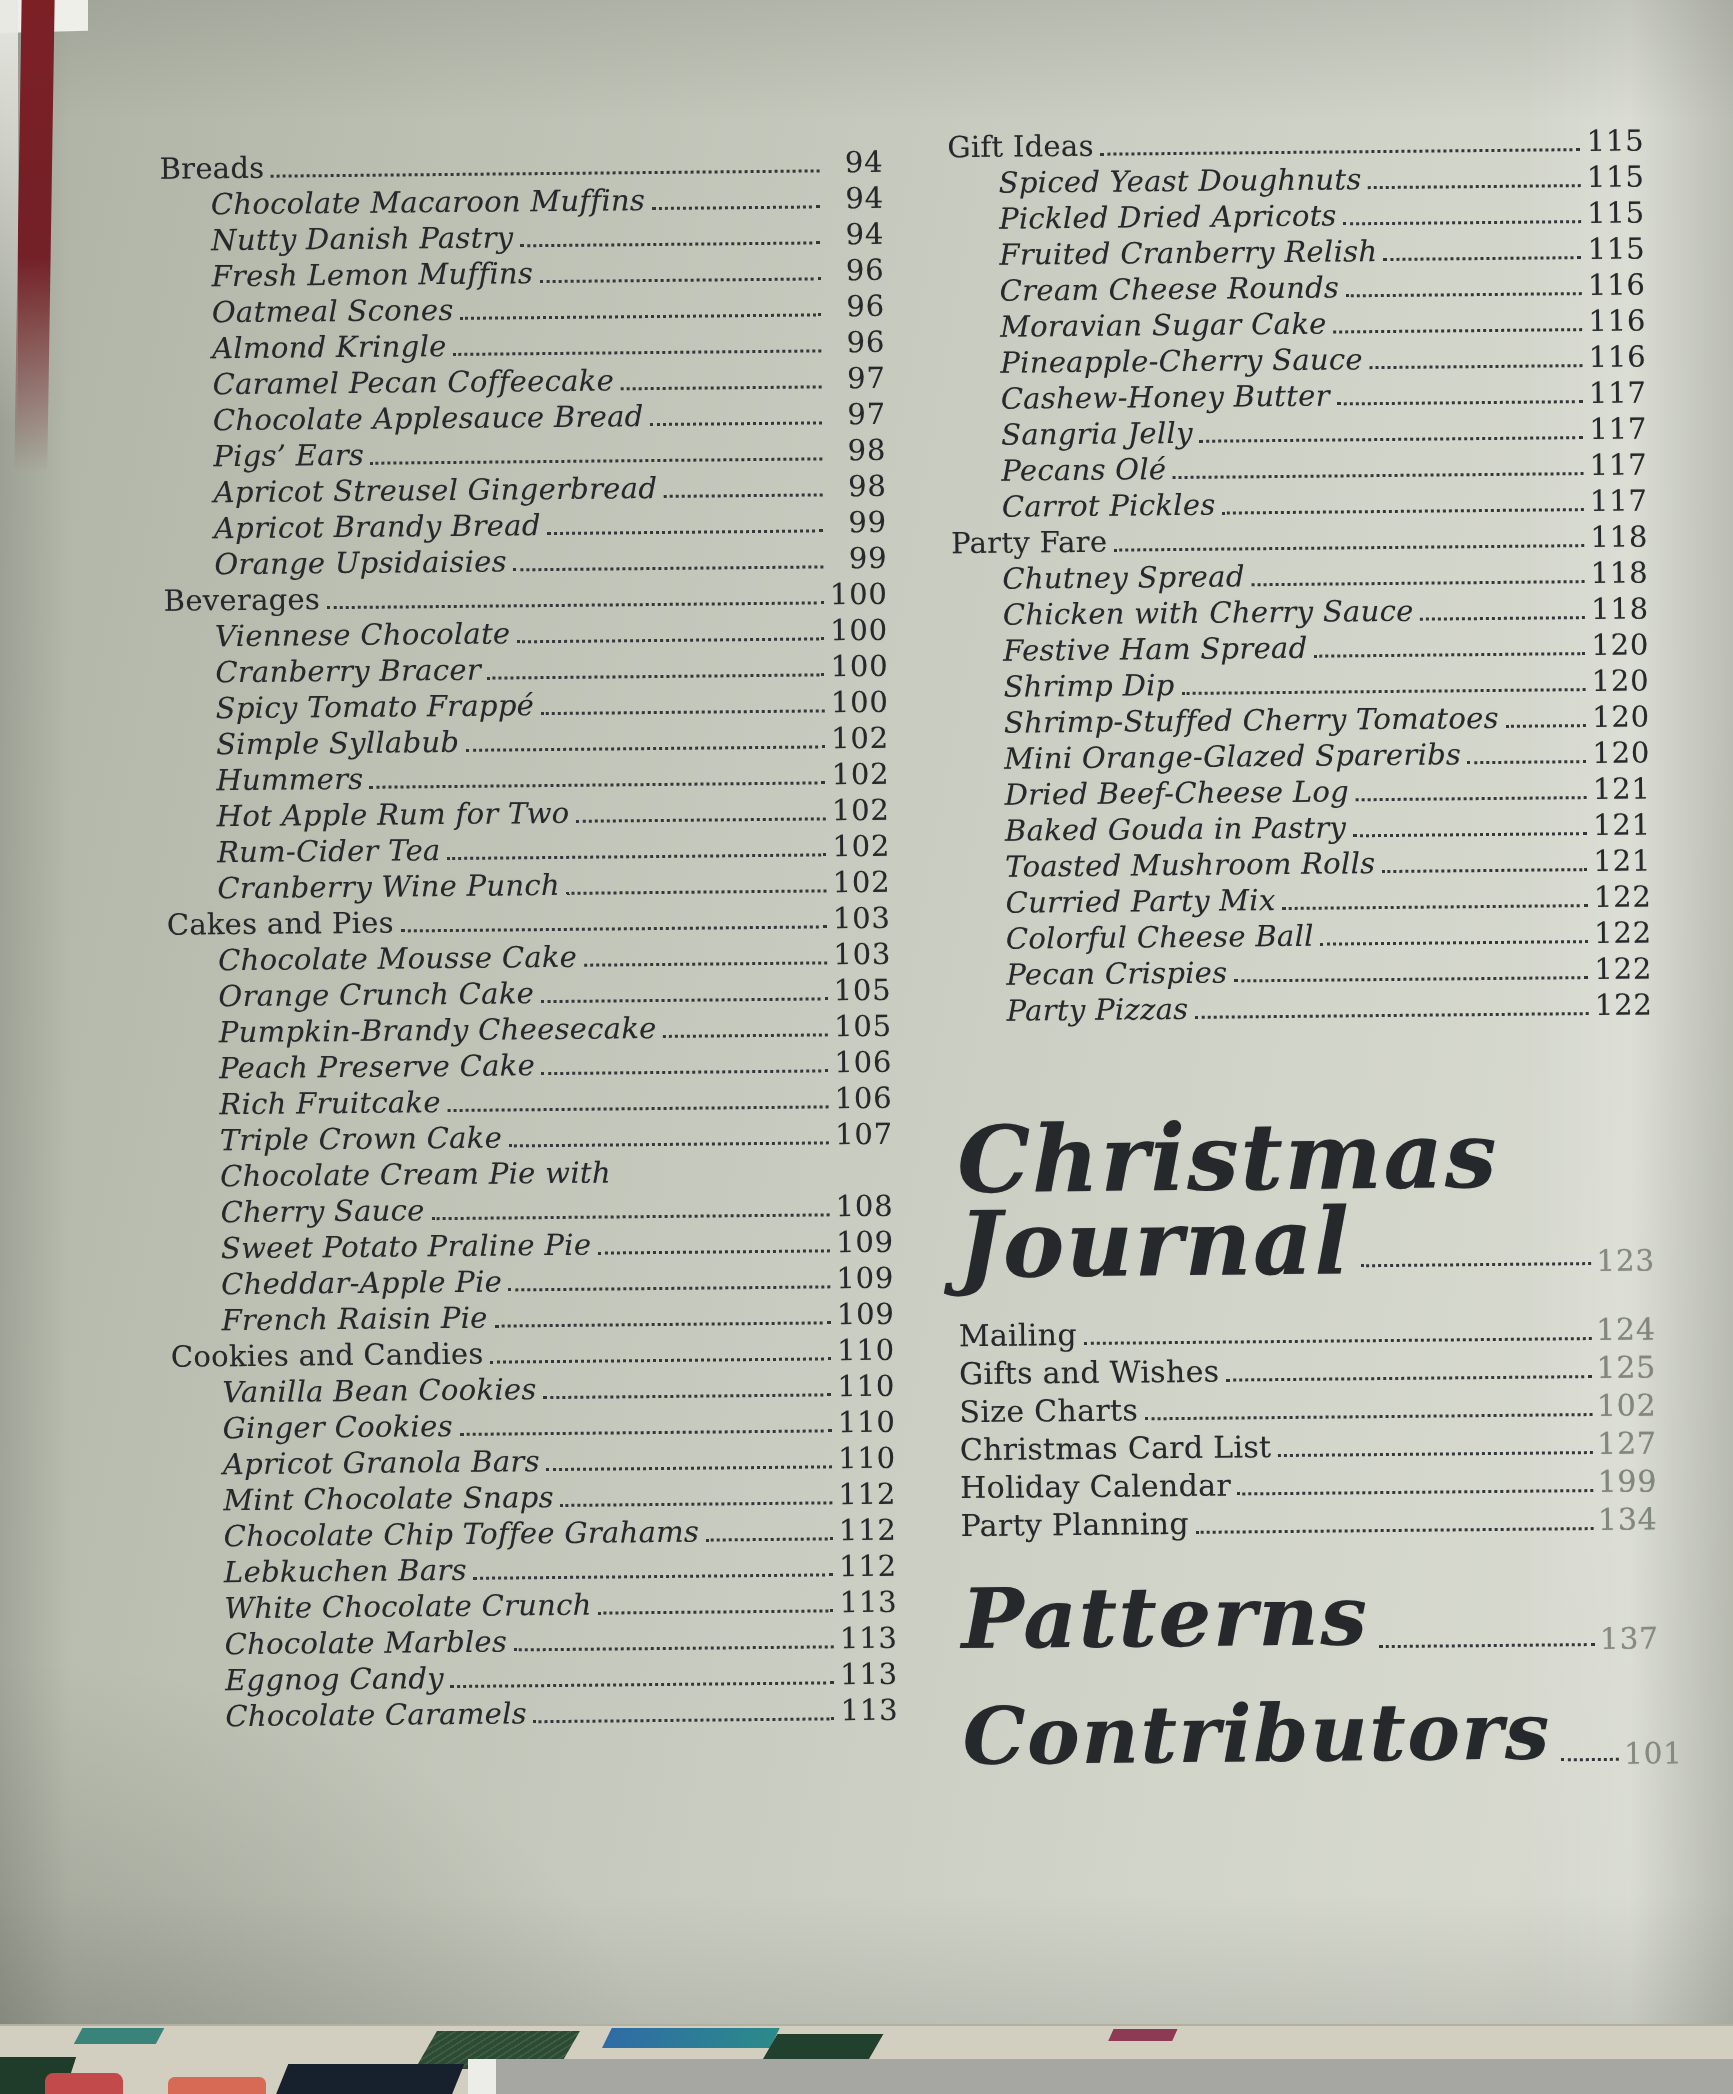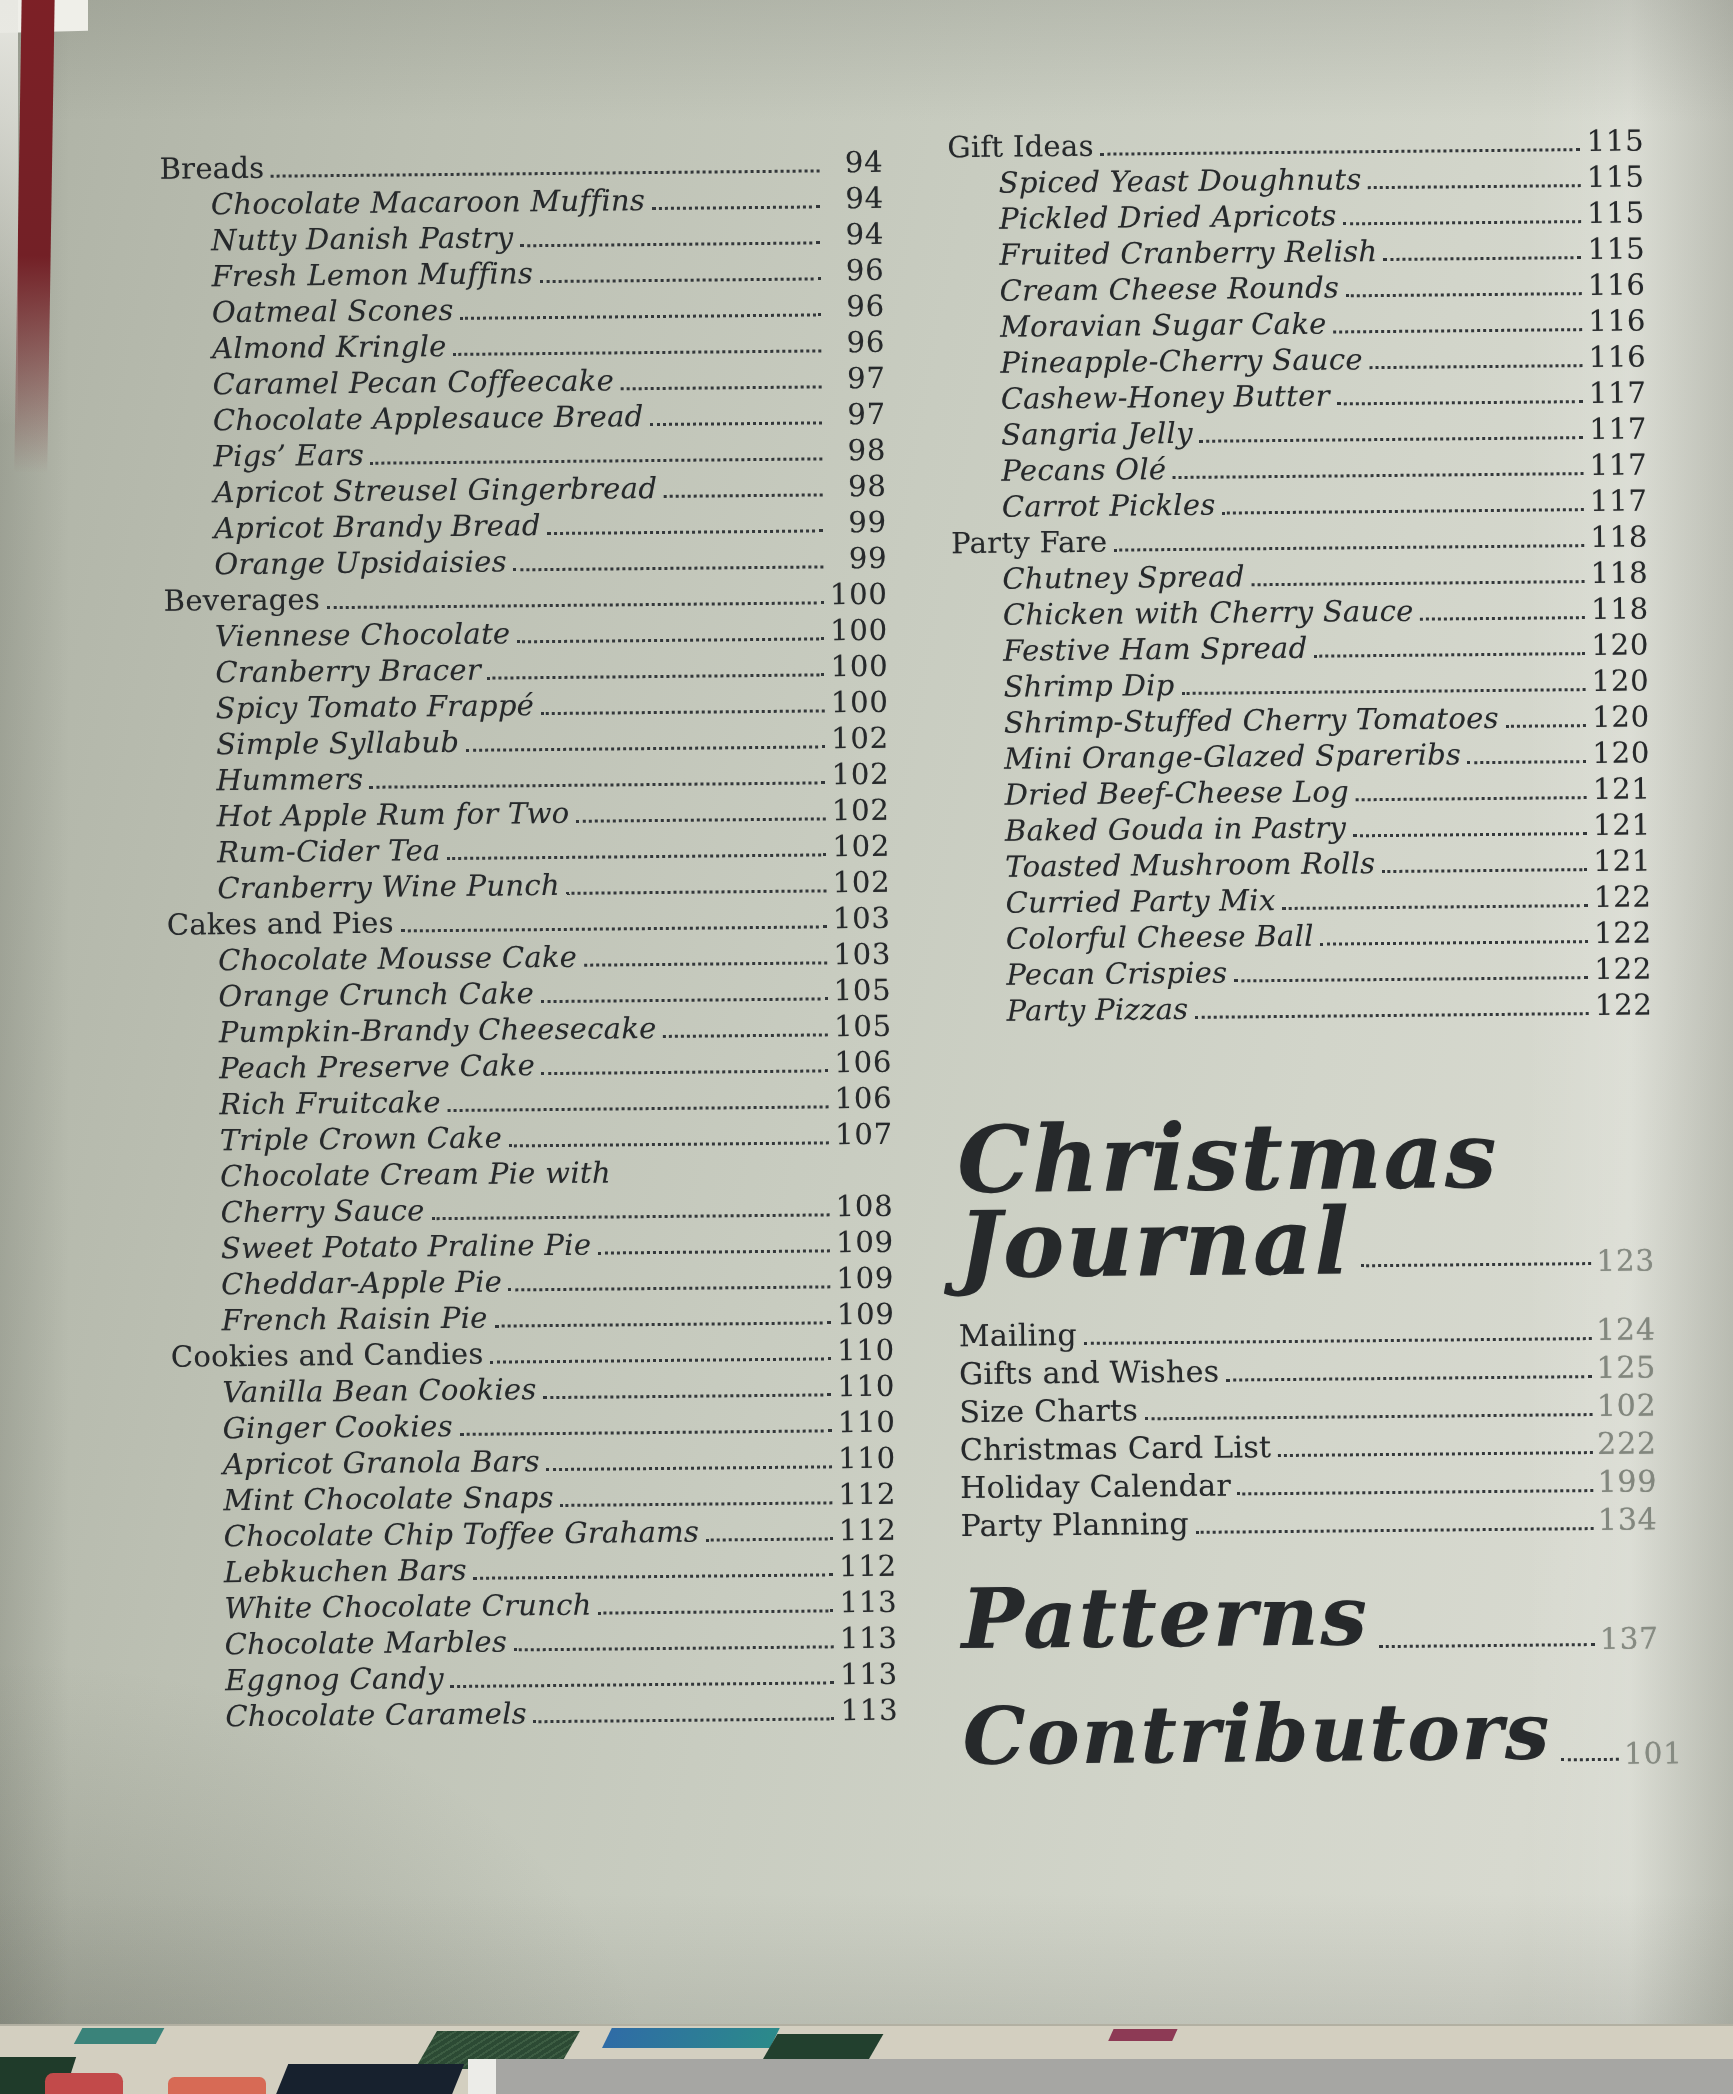--- a/index.html
+++ b/index.html
@@ -434,21 +434,21 @@
           <span class="pg">125</span>
         </div>
         <div class="row section">
           <span class="lab">Size Charts</span>
           <span class="leader"></span>
           <span class="pg">102</span>
         </div>
         <div class="row section">
           <span class="lab">Christmas Card List</span>
           <span class="leader"></span>
-          <span class="pg">222</span>
+          <span class="pg">127</span>
         </div>
         <div class="row section">
           <span class="lab">Holiday Calendar</span>
           <span class="leader"></span>
           <span class="pg">199</span>
         </div>
         <div class="row section">
           <span class="lab">Party Planning</span>
           <span class="leader"></span>
           <span class="pg">134</span>

